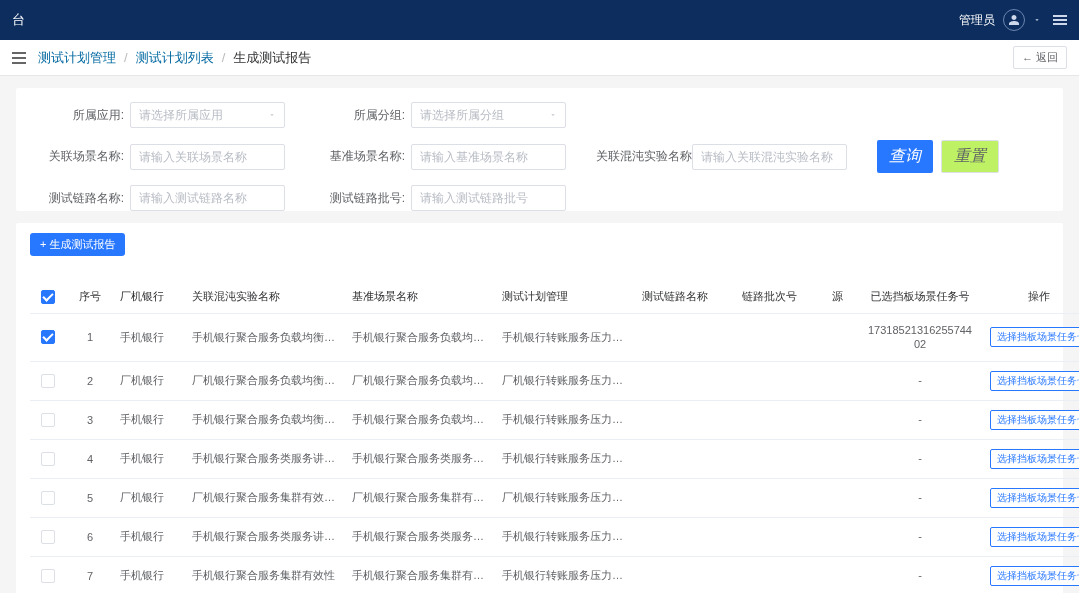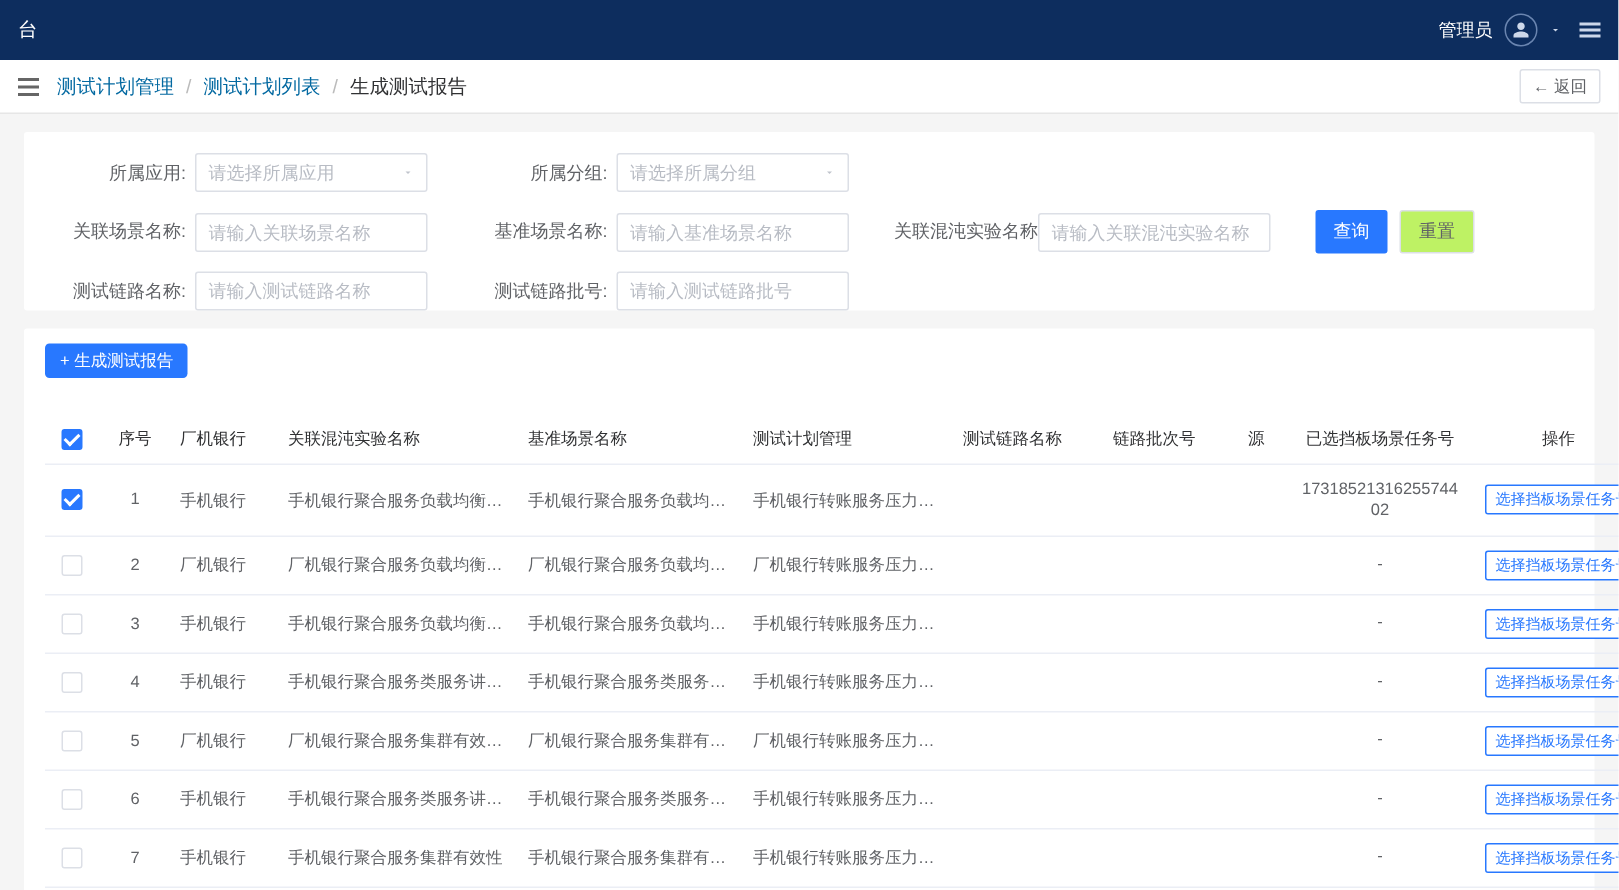--- a/index.html
+++ b/index.html
@@ -27,21 +27,21 @@
 
 .filter-card { background: #fff; padding: 14px 18px 0; border-radius: 2px; margin-bottom: 10px; }
 .filter-row { display: flex; align-items: center; flex-wrap: wrap; margin-bottom: 12px; }
 .filter-item { display: flex; align-items: center; margin-right: 30px; }
 .filter-label { width: 96px; text-align: right; color: #606266; font-size: 12px; padding-right: 6px; white-space: nowrap; }
 .filter-input, .filter-select { width: 155px; height: 26px; border: 1px solid #dcdfe6; border-radius: 2px; padding: 0 8px; font-size: 12px; color: #333; outline: none; }
 .filter-select { display: flex; align-items: center; justify-content: space-between; color: #b8bcc4; cursor: pointer; }
 .filter-select .sel-arrow { width: 8px; height: 8px; fill: #c0c4cc; }
 .filter-input::placeholder { color: #b8bcc4; }
 .filter-btns { display: flex; gap: 8px; }
-.btn { border: none; padding: 5px 12px; font-size: 12px; border-radius: 2px; cursor: pointer; }
+.btn { border: none; padding: 5px 12px; font-size: 16px; border-radius: 2px; cursor: pointer; font-style: italic; }
 .btn-primary { background: #2878ff; color: #fff; }
 .btn-default { background: #bef264; border: 1px solid #dcdfe6; color: #606266; }
 
 .table-card { background: #fff; padding: 10px 14px 16px; border-radius: 2px; }
 .gen-btn-wrap { margin-bottom: 24px; }
 .gen-btn { background: #2878ff; color: #fff; border: none; padding: 4px 10px; font-size: 11px; border-radius: 3px; cursor: pointer; }
 
 table { width: 100%; border-collapse: collapse; table-layout: fixed; }
 th, td { text-align: left; padding: 9px 6px; border-bottom: 1px solid #ebeef5; font-size: 11px; color: #606266; white-space: nowrap; overflow: hidden; text-overflow: ellipsis; }
 th { color: #303133; font-weight: 500; }

